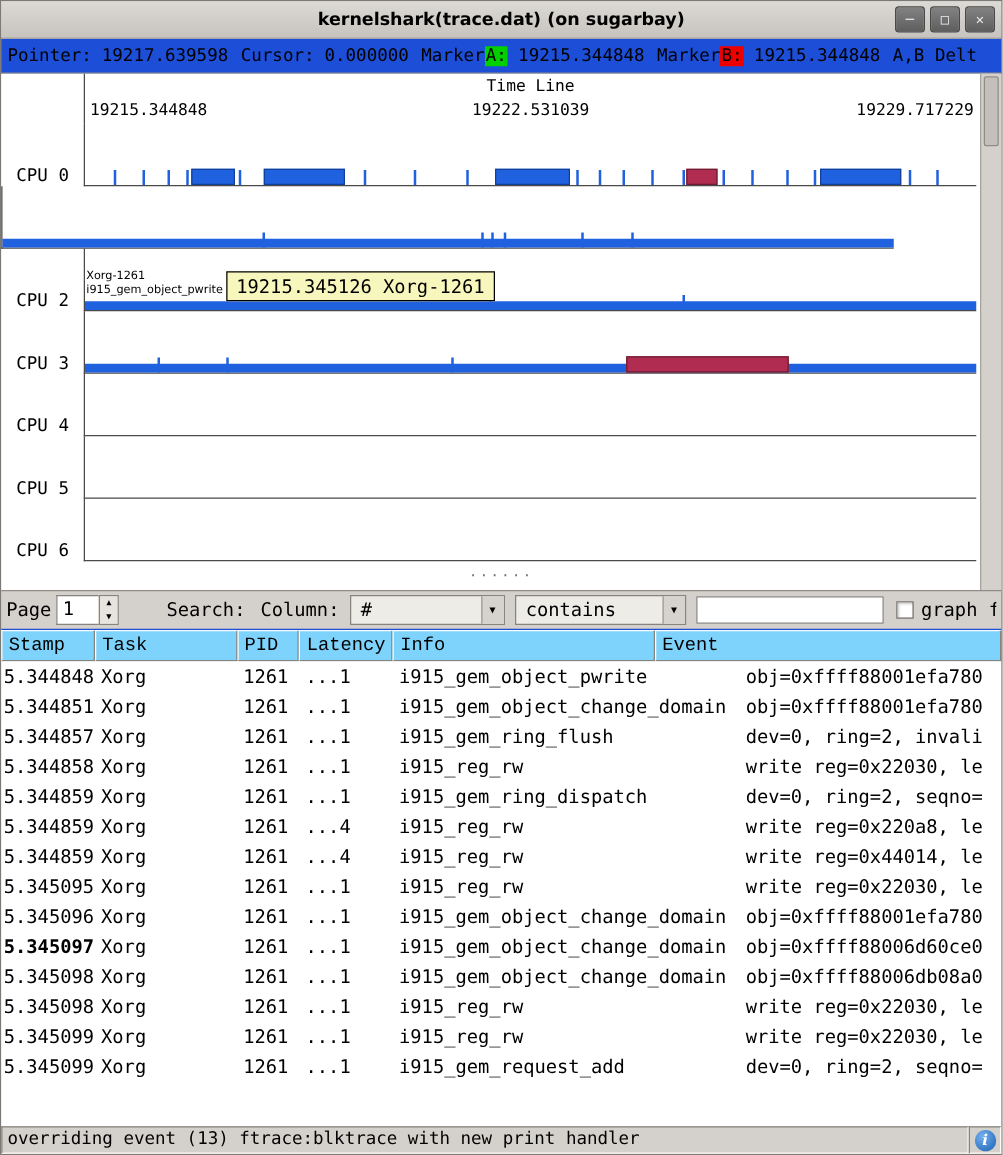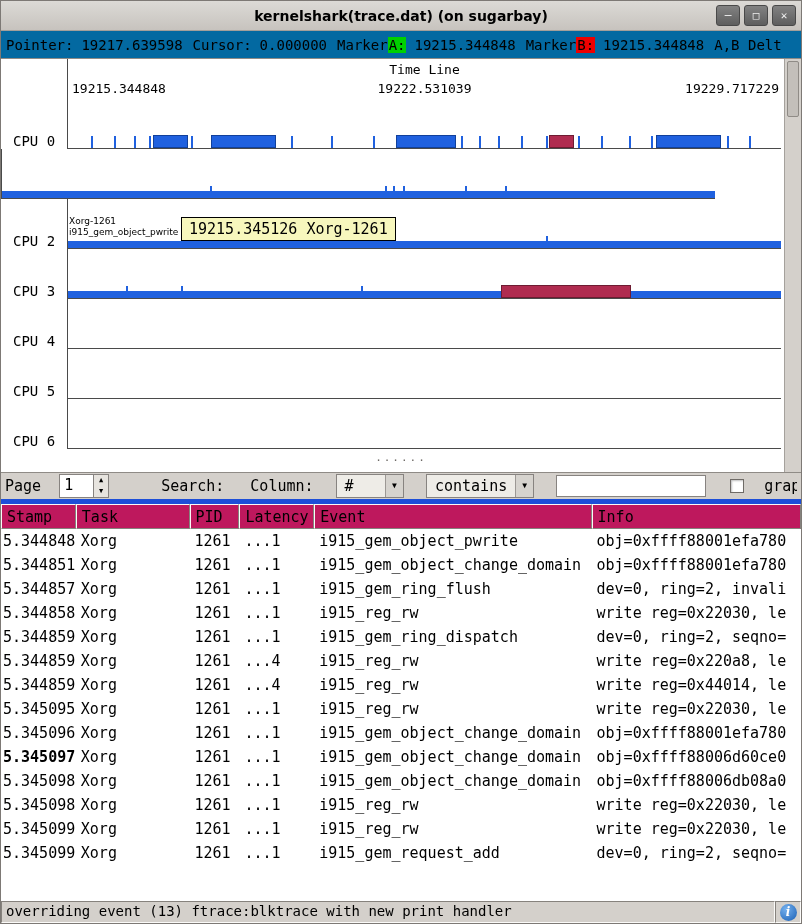--- a/index.html
+++ b/index.html
@@ -11,21 +11,21 @@
   .titlebar { flex:0 0 30px; background:linear-gradient(#dcdad6,#c7c3be); border-bottom:1px solid #a39f9a; position:relative; display:flex; align-items:center; }
   .title { width:100%; text-align:center; font-weight:bold; font-size:14px; font-family:"DejaVu Sans",sans-serif; }
   .win-btns { position:absolute; right:5px; top:4px; display:flex; gap:4px; }
   .win-btn { width:24px; height:21px; border-radius:3px; background:linear-gradient(#828282,#5e5e5e); border:1px solid #494949; color:#efefef; font-size:11px; line-height:19px; text-align:center; }
 
   
   .menubar { flex:0 0 26px; display:flex; align-items:center; padding-left:4px; font-size:15px; background:#d4d0cb; border-bottom:1px solid #bab6b1; }
   .menu-item { padding:2px 9px; }
 
   
-  .infobar { flex:0 0 28px; display:flex; align-items:center; font-size:14px; padding:0 3px; white-space:nowrap; overflow:hidden; background:#0369a1; border-bottom:1px solid #8f8b86; }
+  .infobar { flex:0 0 28px; display:flex; align-items:center; font-size:14px; padding:0 3px; white-space:nowrap; overflow:hidden; background:#1d4ed8; border-bottom:1px solid #8f8b86; }
   .ib-label { margin-left:10px; }
   .ib-label.first { margin-left:2px; }
   .ib-label.tight { margin-left:10px; margin-right:0; }
   .ib-val { margin-left:8px; }
   .ib-badge { padding:0 1px; }
 
   
   .graph { flex:0 0 413px; position:relative; background:#fff; }
   .graph-header { display:flex; height:40px; }
   .gutter-spacer { width:66px; }
@@ -44,38 +44,38 @@
   .cpu-bar.blue { background:var(--blue); border:1px solid #11409b; }
   .cpu-bar.red  { background:var(--red);  border:1px solid #6e1c32; }
   .splitter { height:22px; display:flex; align-items:center; justify-content:center; }
   .dots { font-size:11px; letter-spacing:2px; color:#6e6a66; }
   .vscroll { position:absolute; right:0; top:0; width:17px; height:413px; background:#d4d0cb; border-left:1px solid #a5a19c; }
   .vscroll .thumb { margin:2px; height:56px; background:#c3bfba; border:1px solid #8f8b86; border-radius:2px; }
   .annotation { position:absolute; left:68px; top:141px; font-size:9px; line-height:11px; font-family:"DejaVu Sans",sans-serif;margin-top:16px; }
   .tooltip { position:absolute; left:180px; top:158px; background:var(--tooltip-bg); border:1px solid #000; font-size:15px; padding:2px 7px; white-space:nowrap; }
 
   
-  .searchbar { flex:0 0 32px; display:flex; align-items:center; background:#d4d0cb; font-size:15px; padding:0 4px; white-space:nowrap; overflow:hidden; border-top:1px solid #8f8b86; border-bottom:5px solid #1d4ed8;gap:14px; }
+  .searchbar { flex:0 0 32px; display:flex; align-items:center; background:#d4d0cb; font-size:15px; padding:0 4px; white-space:nowrap; overflow:hidden; border-top:1px solid #8f8b86; border-bottom:1px solid #1d4ed8; }
   .spinner { display:flex; margin-left:4px; height:24px; }
   .spin-val { width:34px; background:#fff; border:1px solid #878380; border-right:none; padding:1px 4px; }
   .spin-btns { display:flex; flex-direction:column; width:16px; border:1px solid #878380; }
   .spin-up,.spin-down { flex:1; font-size:7px; line-height:10px; text-align:center; background:#e7e4df; }
   .search-label { margin-left:38px; }
   .column-label { margin-left:12px; }
   .combo { display:flex; align-items:center; height:24px; border:1px solid #878380; background:#eeece7; margin-left:8px; }
   .combo-text { padding:0 8px; flex:1; }
   .combo-arrow { width:18px; height:22px; text-align:center; font-size:8px; line-height:22px; border-left:1px solid #9c9894; background:#d6d3ce; }
   .combo.col { width:130px; }
   .combo.match { width:144px; }
   .search-input { width:150px; height:22px; border:1px solid #878380; background:#fff; margin-left:8px; font-family:inherit; font-size:15px; padding:0 3px; }
   .checkbox { width:14px; height:14px; flex:0 0 14px; border:1px solid #6f6b67; background:#fff; margin-left:10px; box-shadow:inset 1px 1px 2px rgba(0,0,0,.25); }
   .graph-follows { margin-left:6px; overflow:hidden; }
 
   
-  .table-header { flex:0 0 25px; display:flex; background:#be185d; }
+  .table-header { flex:0 0 25px; display:flex; background:#7dd3fc;font-family:Liberation Mono, monospace; }
   .th { border-top:1px solid #fbfaf8; border-left:1px solid #fbfaf8; border-right:1px solid #86827d; border-bottom:1px solid #86827d; padding:3px 0 0 5px; font-size:15px; overflow:hidden; white-space:nowrap; }
   .table-body { flex:1 1 auto; background:#fff; overflow:hidden; font-size:15px; }
   .tr { display:flex; height:24px; line-height:24px; }
   .td { padding-left:5px; overflow:hidden; white-space:nowrap; }
   .td.c0 { padding-left:2px; }
 
   
   .statusbar { flex:0 0 22px; display:flex; align-items:stretch; background:#d4d0cb; font-size:14px; }
   .status-msg { flex:1; border:1px solid; border-color:#86827d #fbfaf8 #fbfaf8 #86827d; padding:0 4px; line-height:19px; overflow:hidden; white-space:nowrap; }
   .status-info { width:26px; display:flex; align-items:center; justify-content:center; border:1px solid; border-color:#86827d #fbfaf8 #fbfaf8 #86827d; }
@@ -230,22 +230,22 @@
     <input class="search-input" type="text" value="" style="">
     <span class="checkbox"></span>
     <span class="graph-follows">graph f</span>
   </div>
 
   <div class="table-header">
       <div class="th" style="width: 75px;">Stamp</div>
       <div class="th" style="width: 114px;">Task</div>
       <div class="th" style="width: 50px;">PID</div>
       <div class="th" style="width: 75px;">Latency</div>
+      <div class="th" style="width: 210px;">Info</div>
       <div class="th" style="width: 278px;">Event</div>
-      <div class="th" style="width: 210px;">Info</div>
     </div>
   <div class="table-body">
       <div class="tr">
         <div class="td c0" style="width: 75px;">5.344848</div>
         <div class="td c1" style="width: 114px;">Xorg</div>
         <div class="td c2" style="width: 50px;">1261</div>
         <div class="td c3" style="width: 75px;">...1</div>
         <div class="td c4" style="width: 278px;">i915_gem_object_pwrite</div>
         <div class="td c5" style="width: 210px;">obj=0xffff88001efa780</div>
       </div>

